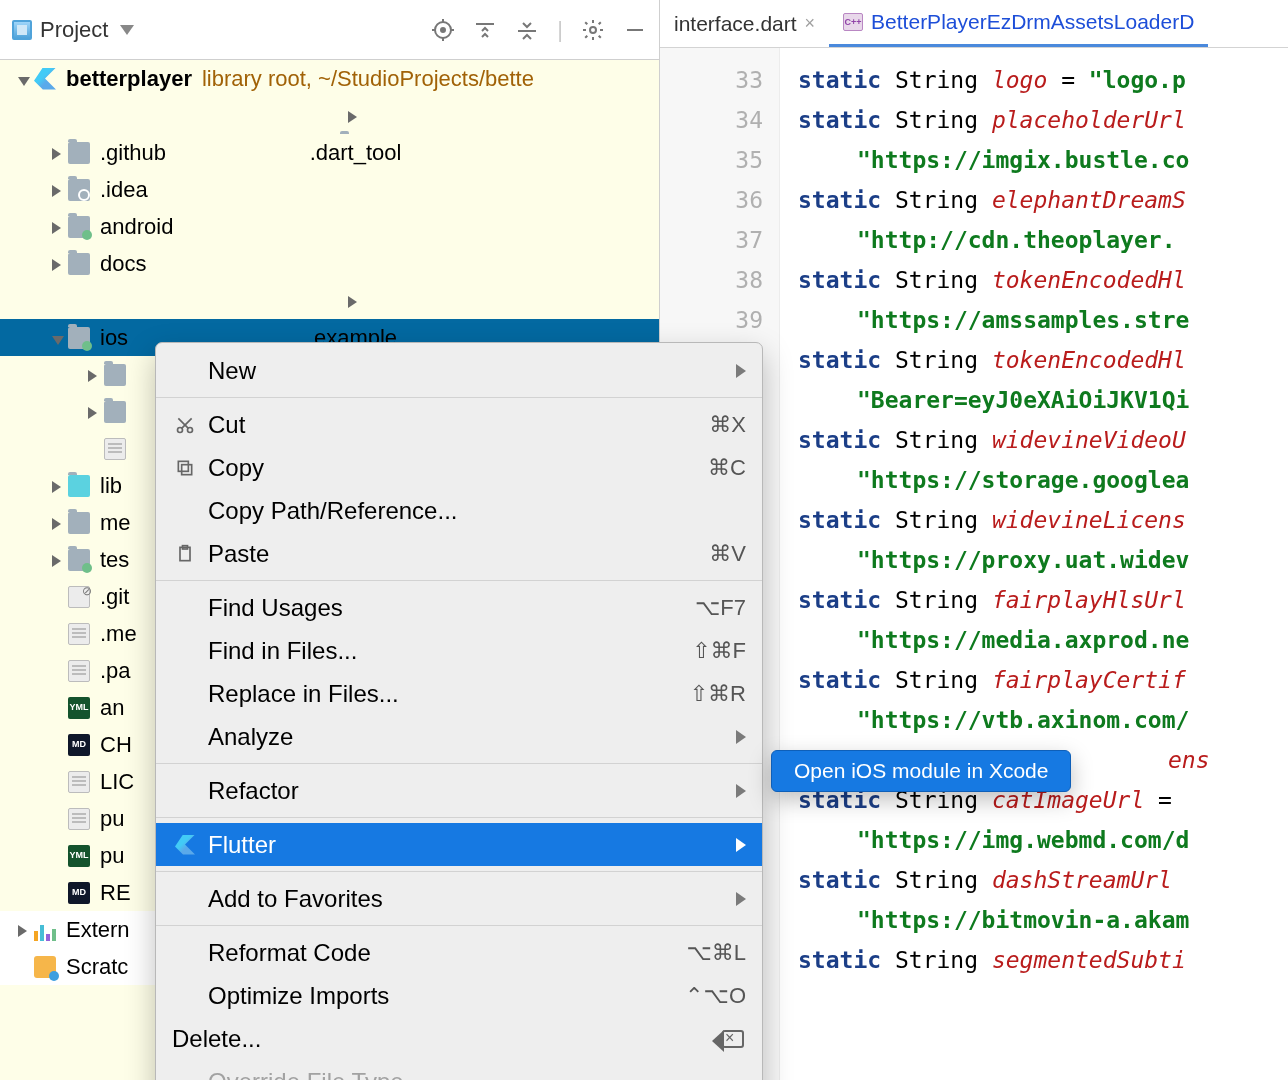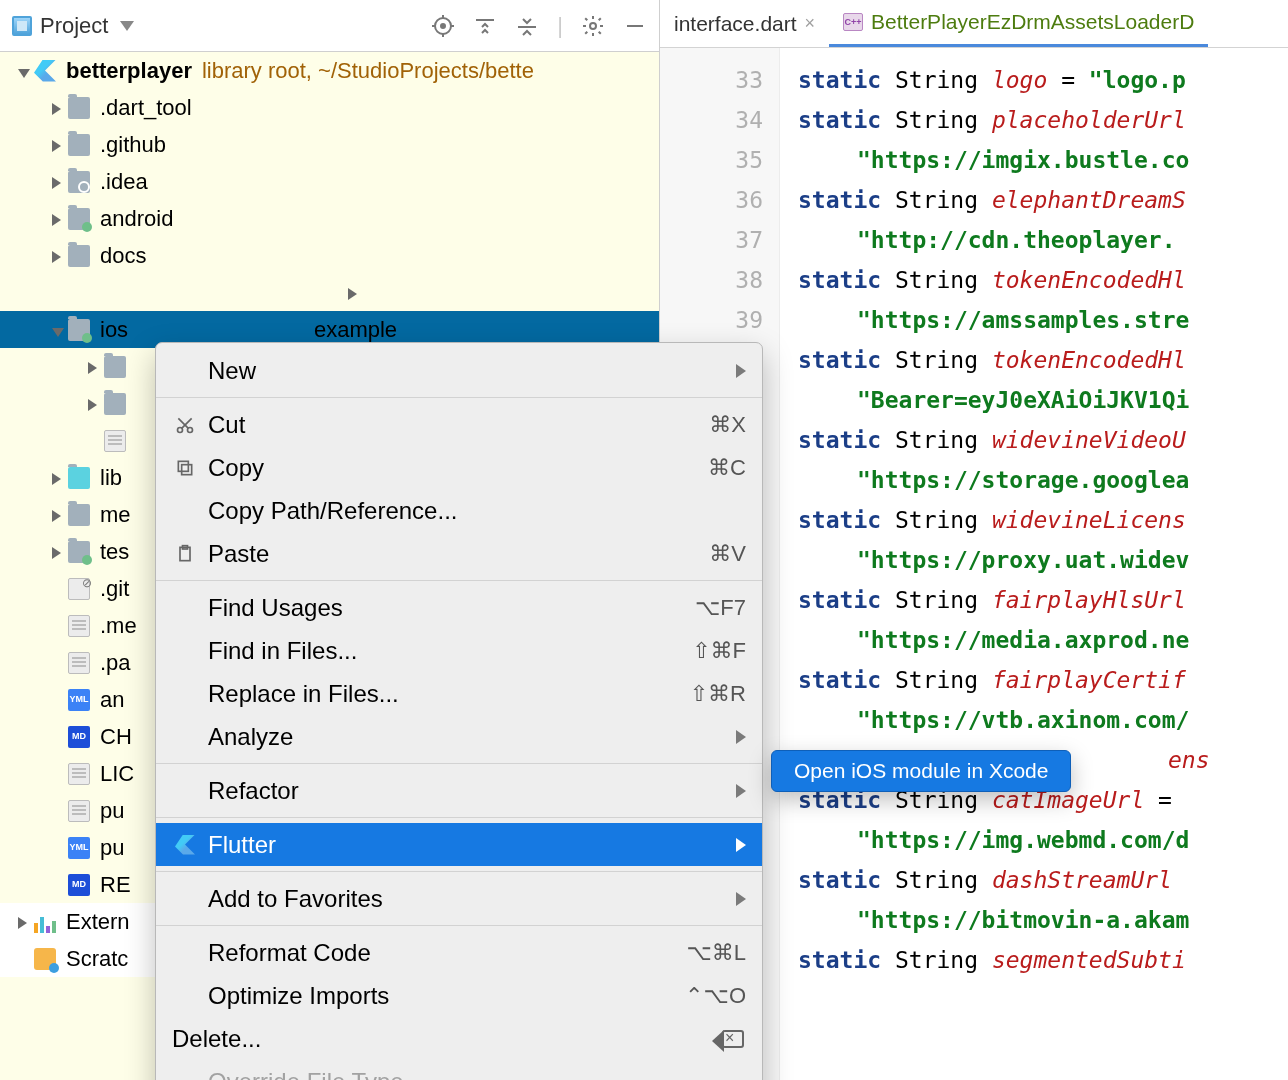--- a/index.html
+++ b/index.html
@@ -9,21 +9,21 @@
       background: #fff;
       color: #000;
       overflow: hidden;
       width: 1288px;
       height: 1080px;
       position: relative;
     }
     .app { display:flex; height:100%; width:100%; }
     .side { width: 660px; flex-shrink:0; border-right:1px solid #cfcfcf; display:flex; flex-direction:column; }
     .side-top {
-      height: 52px; display:flex; align-items:center; padding:0 12px; border-bottom:1px solid #cfcfcf;
+      height: 60px; display:flex; align-items:center; padding:0 12px; border-bottom:1px solid #cfcfcf;
       background: #fff; font-size:22px;
     }
     .side-top-sel { display:flex; align-items:center; gap:8px; color:#333; }
     .proj-icon { width:20px; height:20px; display:inline-block; background:linear-gradient(180deg,#9ed5f9,#4fa3da); border:2px solid #4fa3da; border-radius:2px; position:relative; }
     .proj-icon::after{content:"";position:absolute;left:3px;right:3px;top:3px;bottom:3px;background:#cfe8f8;}
     .chev-down{ margin-left:4px; width:0;height:0;border-left:7px solid transparent;border-right:7px solid transparent;border-top:10px solid #888; }
     .side-top-right { margin-left:auto; display:flex; gap:18px; align-items:center; }
     .tb-ic { width:24px;height:24px; color:#777; display:flex; align-items:center; justify-content:center; }
     .tb-ic svg { width:24px; height:24px; stroke:#777; fill:none; stroke-width:2; }
 
@@ -36,22 +36,22 @@
     .chev .t-down{ width:0;height:0;border-left:6px solid transparent;border-right:6px solid transparent;border-top:9px solid #6a6a6a; display:inline-block;}
     .ficon { width:22px; height:22px; display:inline-block; margin-right:10px; vertical-align:middle; }
     .folder { background:#a2b0bb; border-radius:2px; position:relative; }
     .folder::before{content:"";position:absolute;left:0;top:-3px;width:9px;height:3px;background:#a2b0bb;border-radius:2px 2px 0 0;}
     .folder.cyan { background:#5bd2e0; }
     .folder.dec::after{content:"";position:absolute;right:-2px;bottom:-2px;width:10px;height:10px;background:#6fbf8a;border-radius:50%;}
     .folder.gear::after{content:"";position:absolute;right:0;bottom:0;width:8px;height:8px;border:2px solid #fff;border-radius:50%;}
     .flutter { background:linear-gradient(135deg,#42cbf6 40%,#5aa9ea 60%); clip-path: polygon(40% 0,100% 0,50% 50%,100% 100%,40% 100%,0 60%); }
     .file-plain { background:#ececec;border:1px solid #bcbcbc;border-radius:2px; position:relative;}
     .file-plain::after{content:"";position:absolute;left:3px;right:3px;top:4px;height:2px;background:#bcbcbc;box-shadow:0 4px 0 #bcbcbc,0 8px 0 #bcbcbc;}
-    .yml { background:#3b82f6; color:#fff; font-size:9px; font-weight:bold; display:flex; align-items:center; justify-content:center; border-radius:2px; }
-    .md { background:#1d4ed8; color:#fff; font-size:9px; font-weight:bold; display:flex; align-items:center; justify-content:center; border-radius:2px; }
+    .yml { background:#14532d; color:#fff; font-size:9px; font-weight:bold; display:flex; align-items:center; justify-content:center; border-radius:2px; }
+    .md { background:#0f172a; color:#fff; font-size:9px; font-weight:bold; display:flex; align-items:center; justify-content:center; border-radius:2px; }
     .gitf { background:#ececec;border:1px solid #bcbcbc;border-radius:2px; position:relative;}
     .gitf::after{content:"⊘";position:absolute;right:-3px;bottom:-3px;font-size:12px;color:#7a7a7a;}
     .bars{display:inline-block;width:22px;height:22px;position:relative;}
     .bars span{position:absolute;bottom:0;width:4px;}
     .bars span:nth-child(1){left:0;height:10px;background:#f5a523;}
     .bars span:nth-child(2){left:6px;height:16px;background:#46bdd6;}
     .bars span:nth-child(3){left:12px;height:7px;background:#9262d9;}
     .bars span:nth-child(4){left:18px;height:12px;background:#6fbf8a;}
     .scratch{width:22px;height:22px;background:#f6b64a;border-radius:3px;position:relative;}
     .scratch::after{content:"";position:absolute;right:-3px;bottom:-3px;width:10px;height:10px;background:#3d9fe0;border-radius:50%;}
@@ -156,21 +156,21 @@
       </div>
     </div>
 
     <div class="tree">
       <div class="row" style="padding-left:18px;">
         <span class="chev"><span class="t-down"></span></span>
         <span class="ficon flutter"></span>
         <span class="bold">betterplayer</span>
         <span class="dim" style="margin-left:10px;">library root,  ~/StudioProjects/bette</span>
       </div>
-      <div class="row" style="padding-left:52px;">
+      <div class="row" style="padding-left:52px;flex-direction:column;">
           <span class="chev"><span class="t-right"></span></span>
           <span class="ficon folder"></span>
           <span>.dart_tool</span>
         </div>
       <div class="row" style="padding-left:52px;">
           <span class="chev"><span class="t-right"></span></span>
           <span class="ficon folder"></span>
           <span>.github</span>
         </div>
       <div class="row" style="padding-left:52px;">
@@ -289,21 +289,21 @@
   </div>
 
   <div class="editor">
     <div class="tabs">
       <div class="tab">
         <span>interface.dart</span>
         <span class="close">×</span>
       </div>
       <div class="tab active">
         <span class="cpp-i">C++</span>
-        <span style="color:#4d7c0f;">BetterPlayerEzDrmAssetsLoaderD</span>
+        <span style="color:#1d4ed8;">BetterPlayerEzDrmAssetsLoaderD</span>
       </div>
     </div>
     <div class="code-wrap">
       <div class="gutter" id="gutter">
           <div>33</div>
           <div>34</div>
           <div>35</div>
           <div>36</div>
           <div>37</div>
           <div>38</div>

